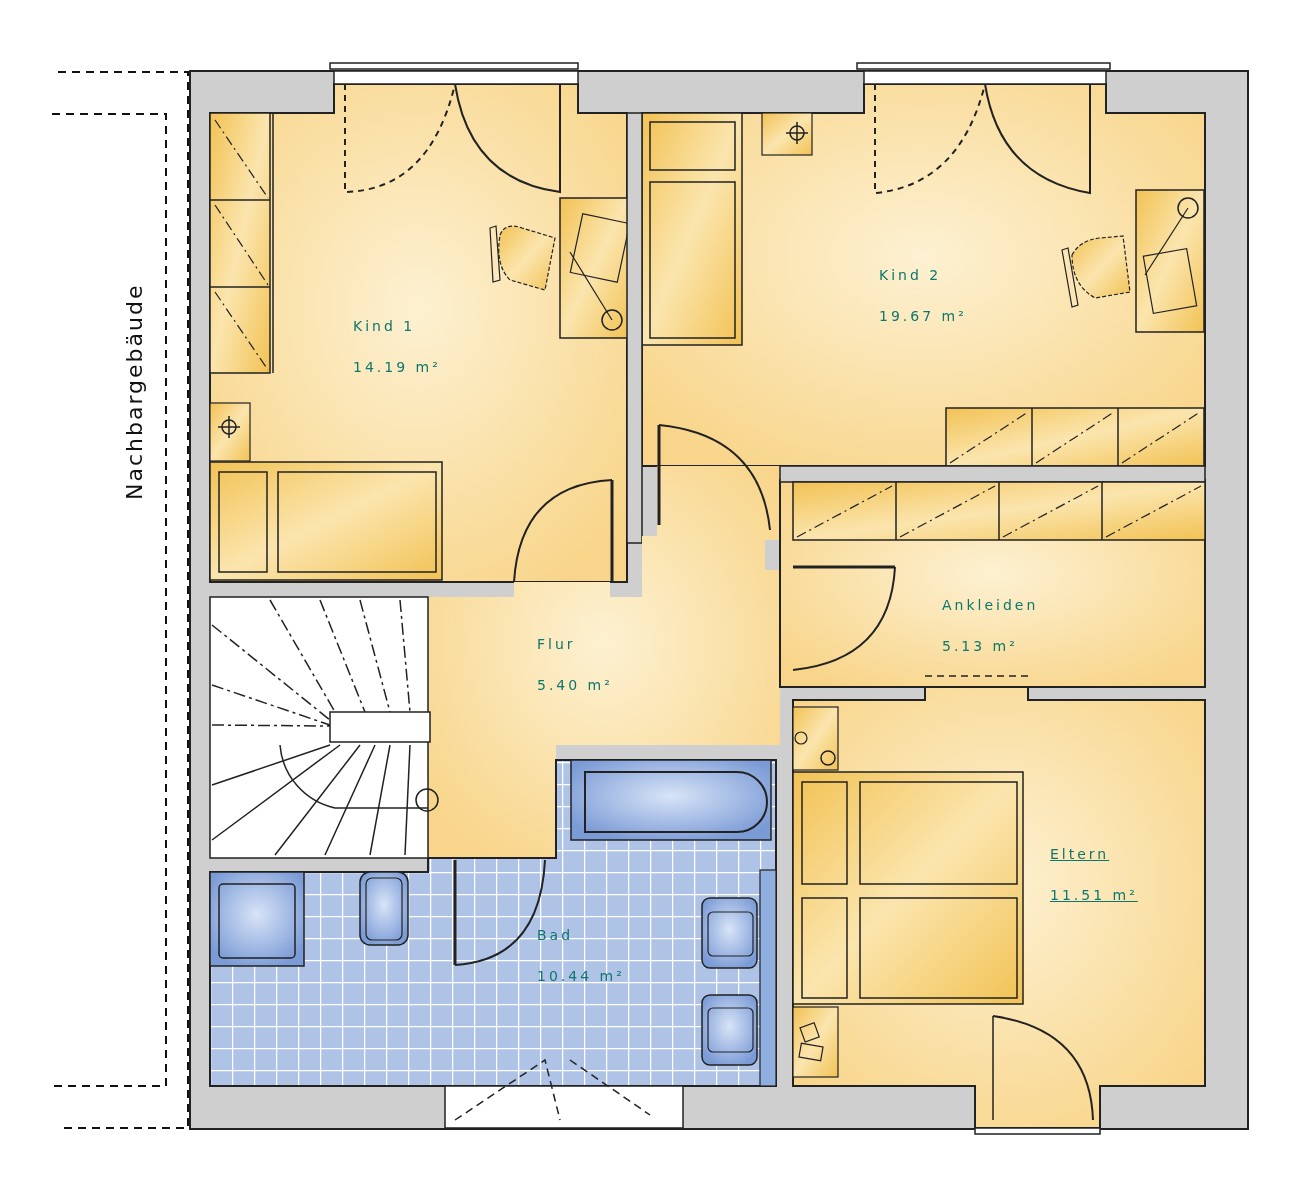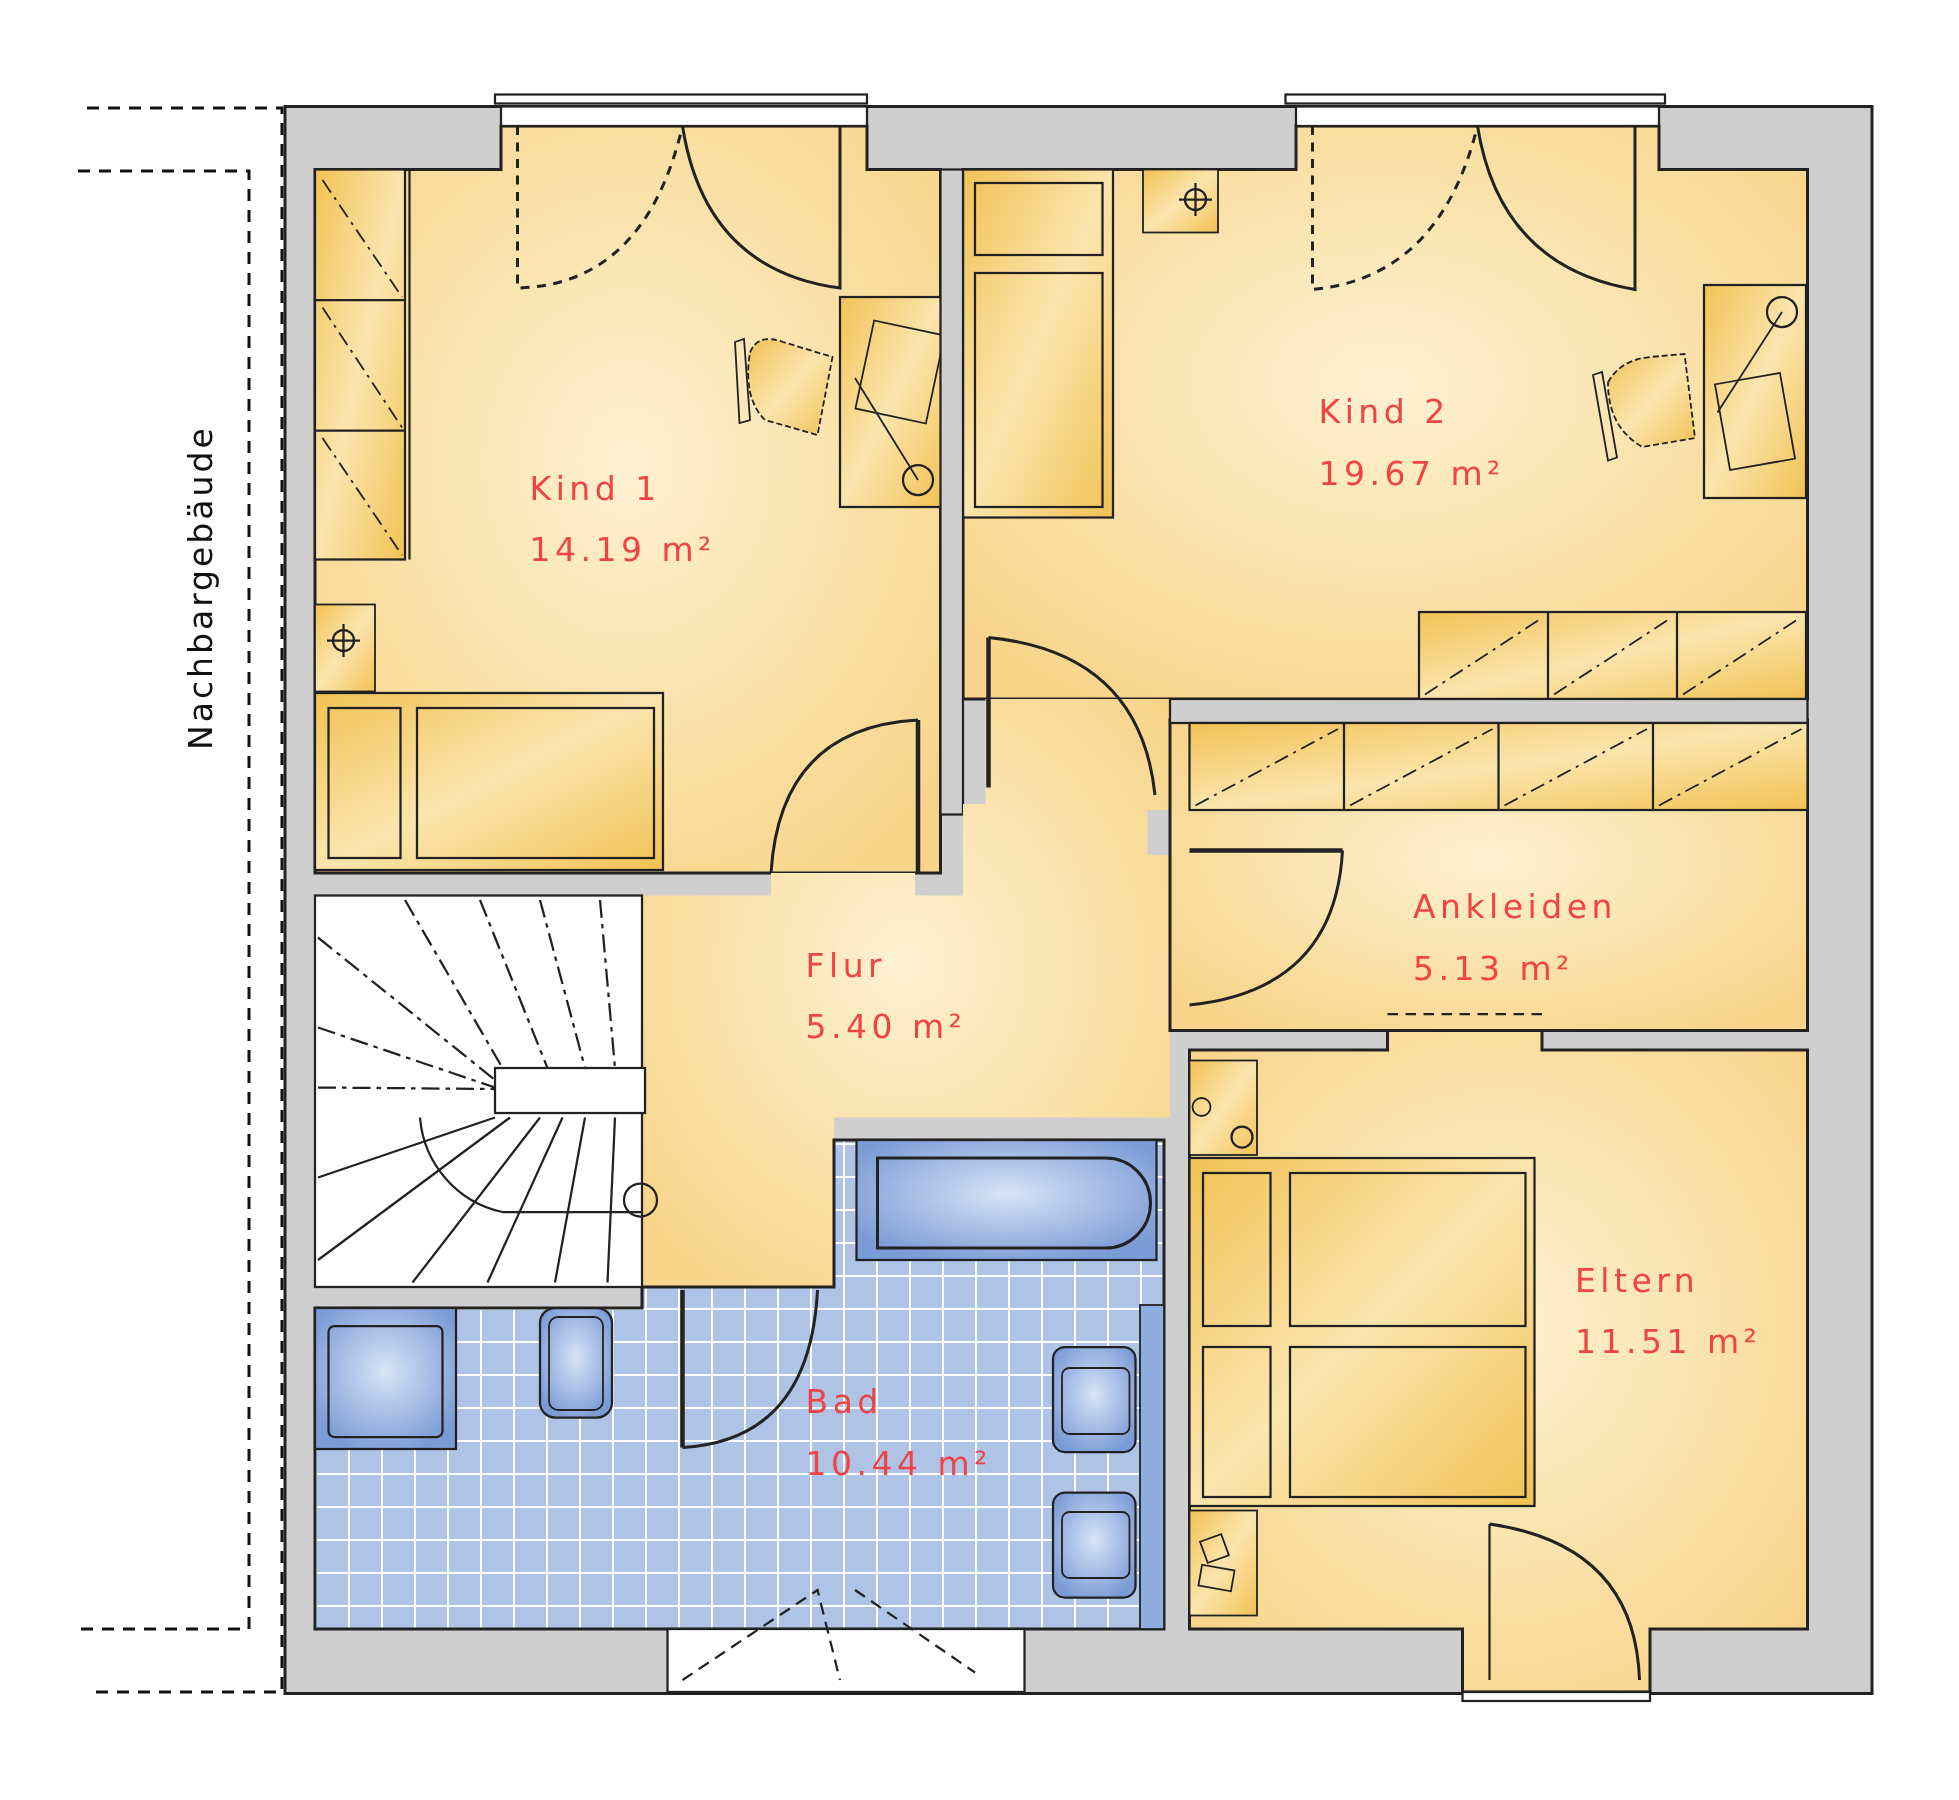--- a/index.html
+++ b/index.html
@@ -1,18 +1,18 @@
 <!DOCTYPE html>
 <html><head>
 <meta charset="utf-8">
 <style>
   html,body{margin:0;padding:0;background:#ffffff;}
   body{width:1306px;height:1200px;position:relative;overflow:hidden;font-family:"DejaVu Sans","Liberation Sans",sans-serif;}
   #plan{position:absolute;left:0;top:0;width:1306px;height:1200px;}
-  .room-label{position:absolute;color:#ef4444;font-size:22px;letter-spacing:3px;line-height:41px;white-space:nowrap;}
+  .room-label{position:absolute;color:#0f766e;font-size:14px;letter-spacing:3px;line-height:41px;white-space:nowrap;}
   .room-label .area{display:block;}
   .side-label{position:absolute;left:100px;top:500px;transform-origin:0 0;transform:rotate(-90deg);font-size:22px;letter-spacing:2px;color:#111;white-space:nowrap;}
 </style>
 </head>
 <body>
 
 <svg id="plan" viewBox="0 0 1306 1200" xmlns="http://www.w3.org/2000/svg">
   <defs>
     <radialGradient id="floorGrad" cx="50%" cy="45%" r="65%">
       <stop offset="0%" stop-color="#fdf1d2"></stop>
@@ -208,20 +208,20 @@
   <span class="area">19.67 m²</span>
 </div>
 <div class="room-label" style="left:537px;top:624px;">
   <span>Flur</span>
   <span class="area">5.40 m²</span>
 </div>
 <div class="room-label" style="left:942px;top:569px;margin-top:16px;">
   <span>Ankleiden</span>
   <span class="area">5.13 m²</span>
 </div>
-<div class="room-label" style="left:1050px;top:834px;">
+<div class="room-label" style="left:1050px;top:834px;text-decoration:underline;">
   <span>Eltern</span>
   <span class="area">11.51 m²</span>
 </div>
 <div class="room-label" style="left:537px;top:915px;">
   <span>Bad</span>
   <span class="area">10.44 m²</span>
 </div>
 
 </body></html>

